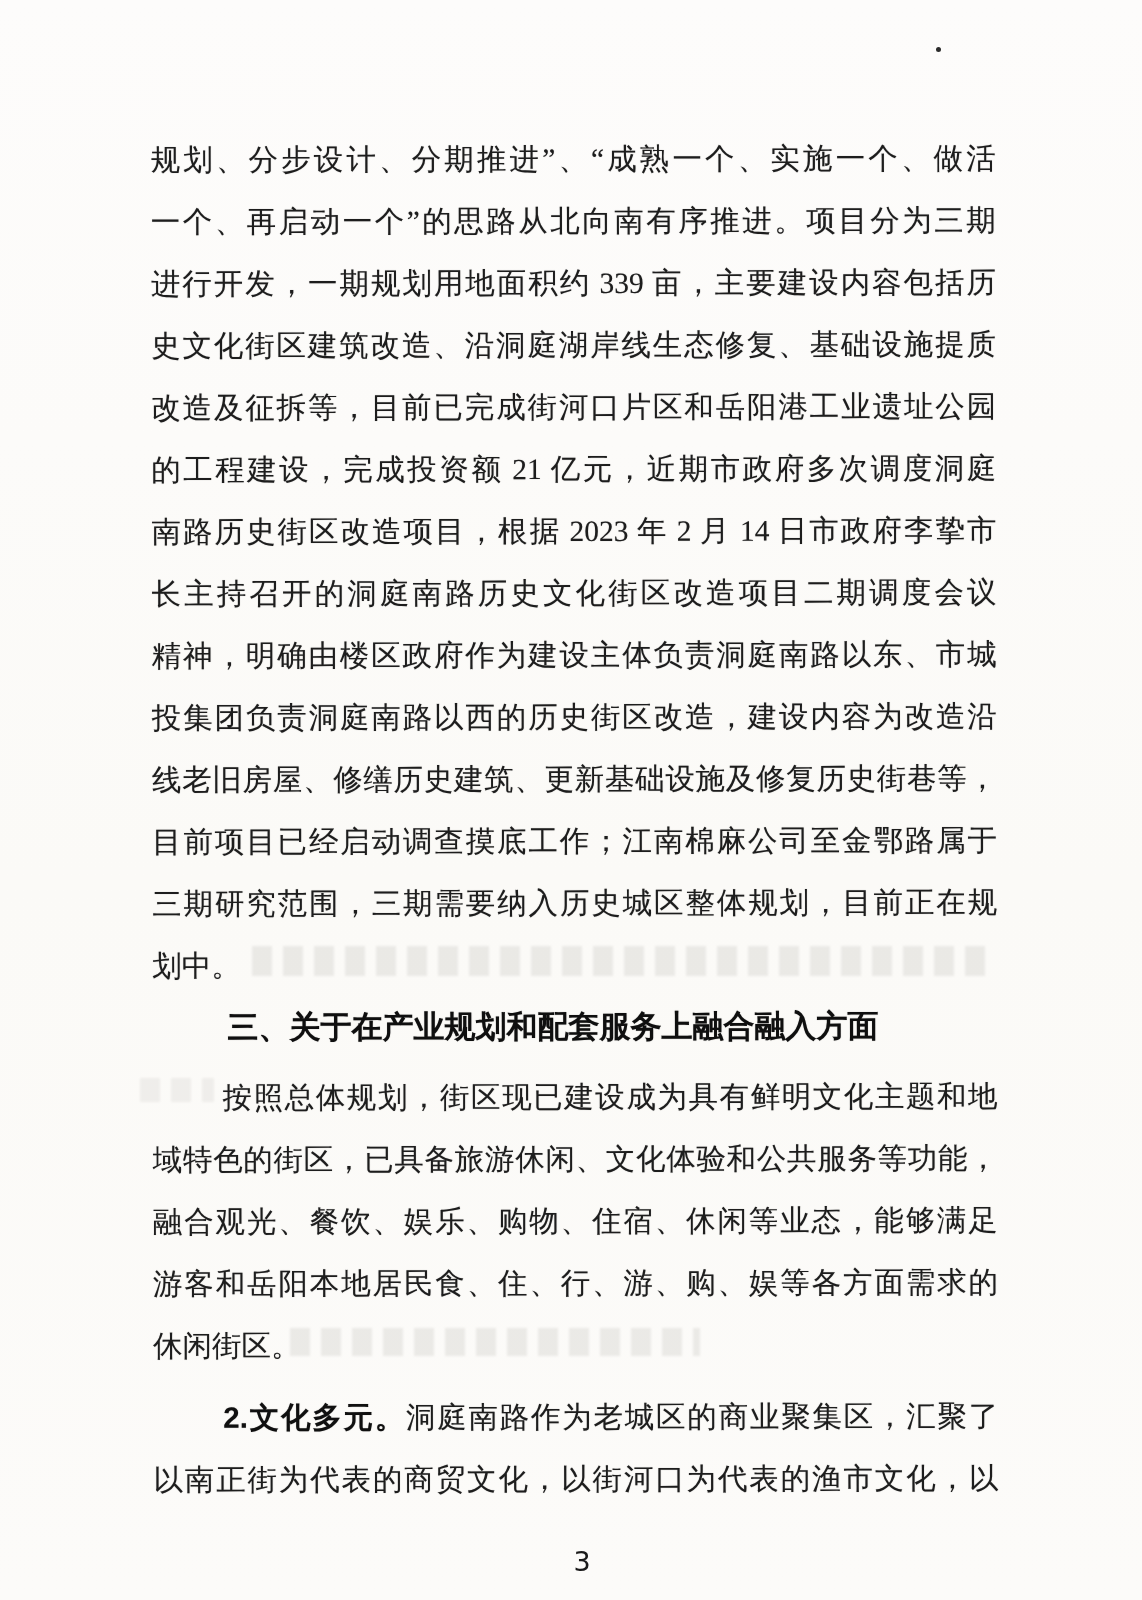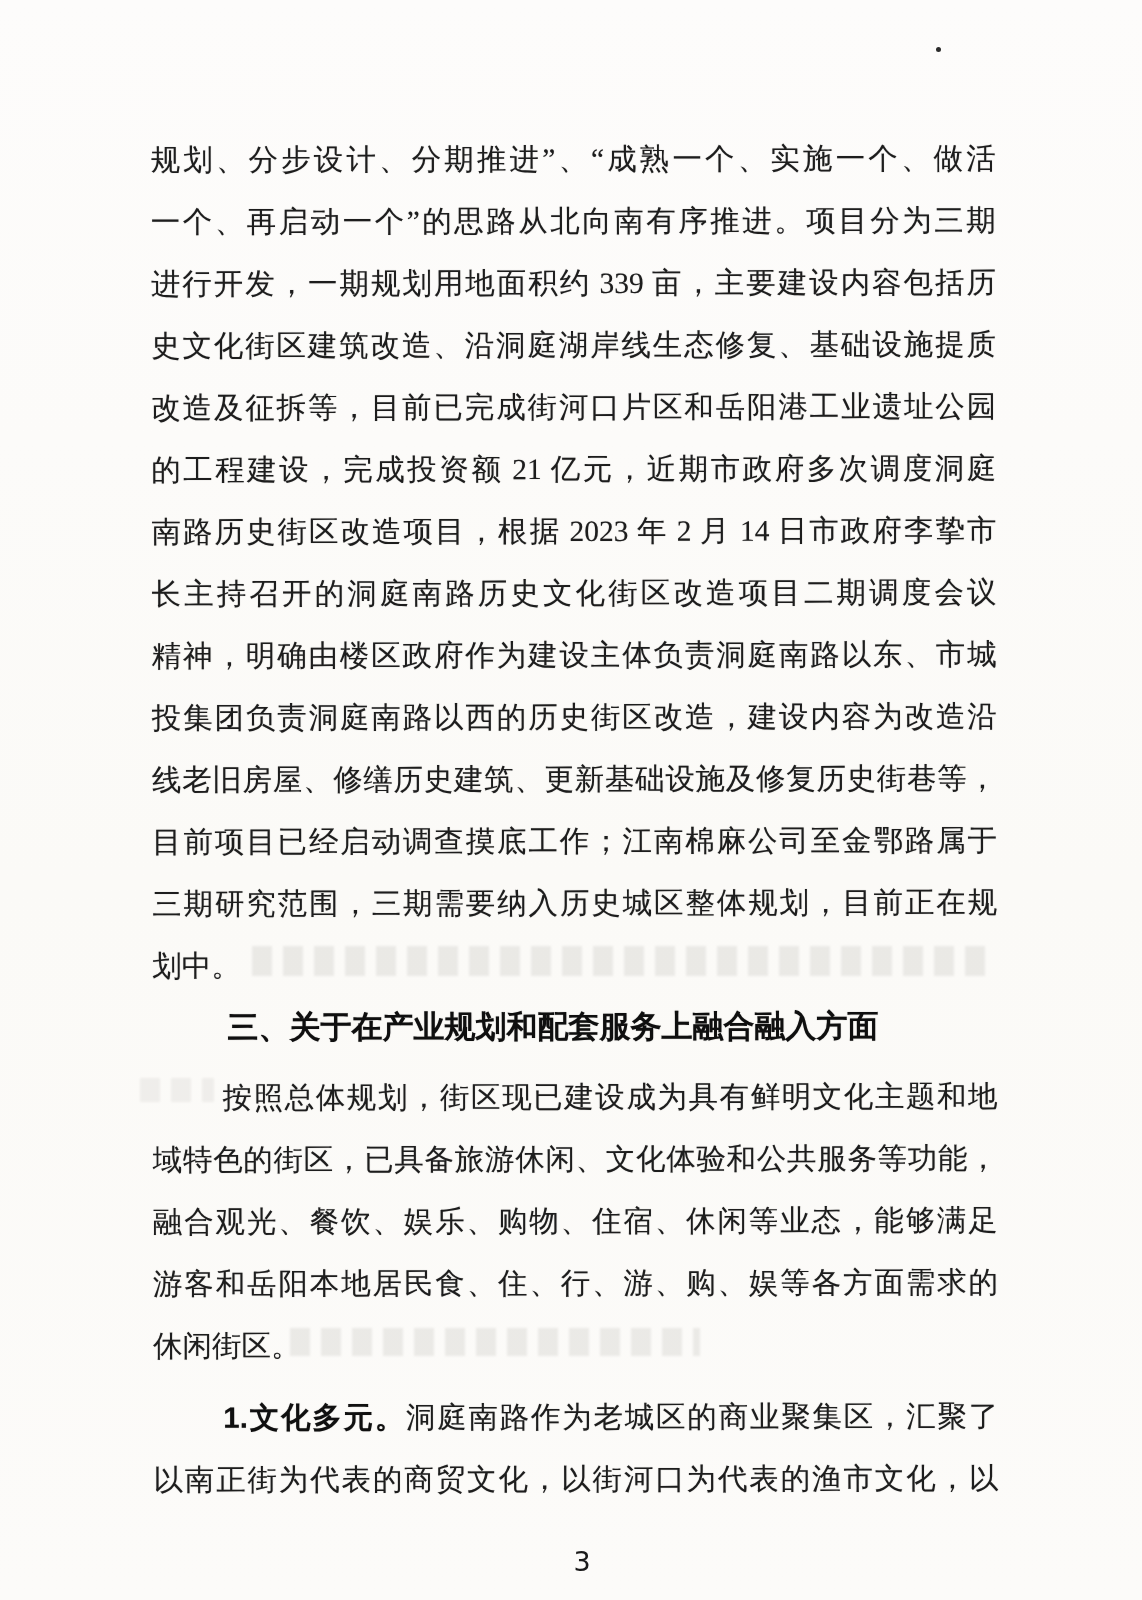--- a/index.html
+++ b/index.html
@@ -83,21 +83,21 @@
 
     <div class="para">
       <div class="ln j ind">按照总体规划，街区现已建设成为具有鲜明文化主题和地</div>
       <div class="ln j">域特色的街区，已具备旅游休闲、文化体验和公共服务等功能，</div>
       <div class="ln j">融合观光、餐饮、娱乐、购物、住宿、休闲等业态，能够满足</div>
       <div class="ln j">游客和岳阳本地居民食、住、行、游、购、娱等各方面需求的</div>
       <div class="ln last">休闲街区。</div>
     </div>
 
     <div class="para p3">
-      <div class="ln j ind"><span class="lead">1.文化多元。</span><span>洞庭南路作为老城区的商业聚集区，汇聚了</span></div>
+      <div class="ln j ind"><span class="lead">2.文化多元。</span><span>洞庭南路作为老城区的商业聚集区，汇聚了</span></div>
       <div class="ln j">以南正街为代表的商贸文化，以街河口为代表的渔市文化，以</div>
     </div>
 
   </div>
 
   <div class="pagenum">3</div>
 
 </div>
 
 </body></html>

